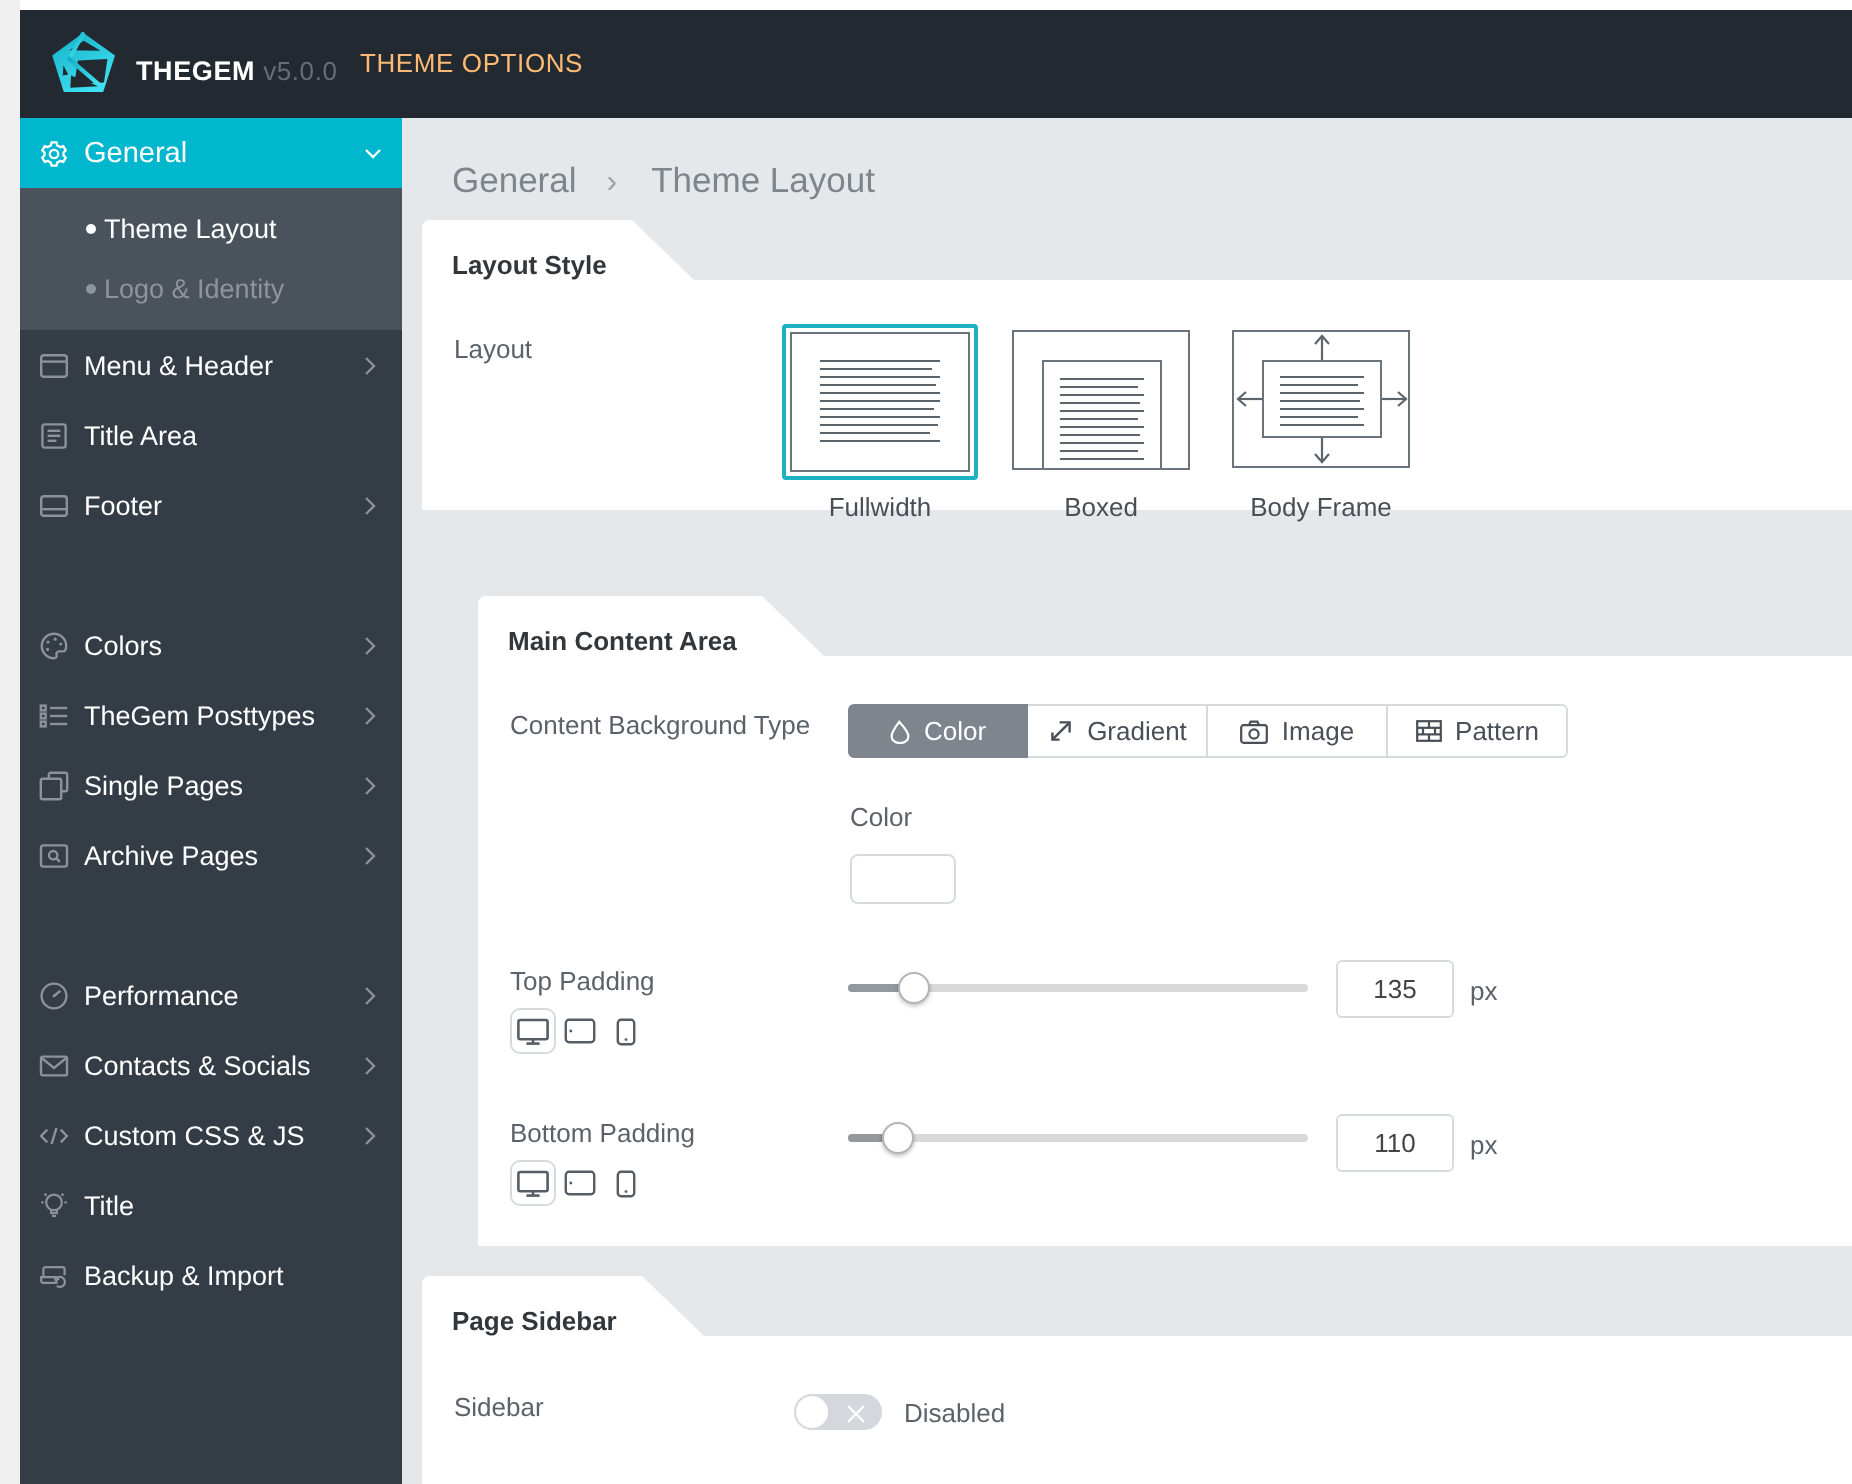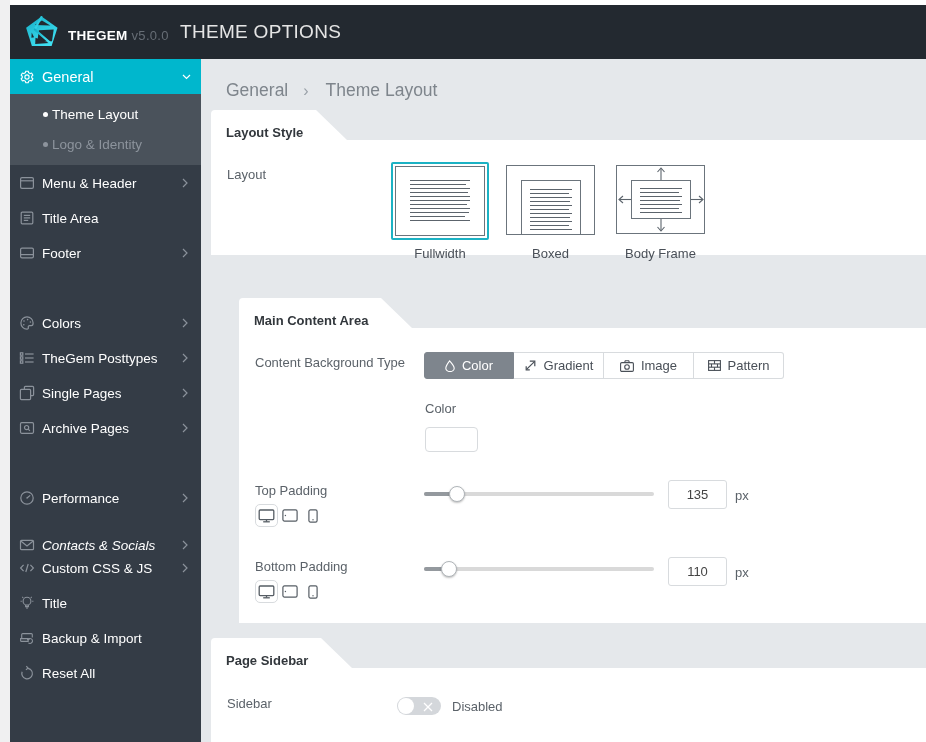--- a/index.html
+++ b/index.html
@@ -4,21 +4,21 @@
 <style>
 * { margin:0; padding:0; box-sizing:border-box; }
 html,body { width:926px; height:742px; overflow:hidden; }
 body { background:#ffffff; font-family:"Liberation Sans", sans-serif; }
 .wrap { position:absolute; left:10px; top:5px; width:916px; height:737px; }
 
 .topbar { position:absolute; left:0; top:0; width:916px; height:54px; background:#232930; }
 .logo { position:absolute; left:16px; top:11px; }
 .brand { position:absolute; left:58px; top:4px; height:54px; line-height:54px; font-size:13.5px; letter-spacing:0.3px; color:#fff; font-weight:700; }
 .brand .ver { color:#666d75; font-weight:400; margin-left:4px; letter-spacing:0.3px; font-size:13px; }
-.topopt { position:absolute; left:170px; top:0; height:54px; line-height:54px; font-size:19px; letter-spacing:0.3px; color:#e5e5e5; }
+.topopt { position:absolute; left:170px; top:0; height:54px; line-height:54px; font-size:13px; letter-spacing:0.3px; color:#fdba74; }
 
 .sidebar { position:absolute; left:0; top:54px; width:191px; height:683px; background:#343c46; }
 .nav-item { position:absolute; left:0; width:191px; height:35px; color:#fff; font-size:13.5px; font-weight:400; }
 .nav-item .ic { position:absolute; left:9px; width:16px; height:16px; top:50%; margin-top:-8px; }
 .nav-item .lbl { position:absolute; left:32px; top:50%; transform:translateY(-50%); white-space:nowrap; }
 .chev { position:absolute; left:172px; top:50%; transform:translateY(-50%); }
 .nav-item.active { background:#00b7cd; } .nav-item.active .lbl { font-size:14.5px; }
 .submenu { position:absolute; left:0; top:35px; width:191px; height:71px; background:#4a525b; padding-top:6px; }
 .sub-item { height:29.5px; line-height:29.5px; font-size:13.5px; color:#fff; position:relative; }
 .sub-item .dot { position:absolute; left:33px; top:50%; width:5px; height:5px; margin-top:-2.5px; border-radius:50%; background:#fff; }
@@ -189,21 +189,21 @@
       <svg class="ic" viewBox="0 0 16 16" fill="none" stroke="#8b929b" stroke-width="1.2">
           <circle cx="8" cy="8" r="6.2"></circle>
           <line x1="8" y1="8" x2="11.2" y2="5.4"></line>
           <circle cx="8" cy="8" r="0.7" fill="#8b929b" stroke="none"></circle>
         </svg>
       <span class="lbl">Performance</span>
       <svg class="chev" width="6" height="10" viewBox="0 0 6 10" fill="none" stroke="#8b929b" stroke-width="1.2">
           <polyline points="1,1 5,5 1,9"></polyline>
         </svg>
     </div>
-    <div class="nav-item" style="top:468px;font-style:italic;">
+    <div class="nav-item" style="top:456px;">
       <svg class="ic" viewBox="0 0 16 16" fill="none" stroke="#8b929b" stroke-width="1.2">
           <rect x="1.5" y="3.3" width="13" height="9.4" rx="1"></rect>
           <polyline points="1.8,4 8,9 14.2,4"></polyline>
         </svg>
       <span class="lbl">Contacts &amp; Socials</span>
       <svg class="chev" width="6" height="10" viewBox="0 0 6 10" fill="none" stroke="#8b929b" stroke-width="1.2">
           <polyline points="1,1 5,5 1,9"></polyline>
         </svg>
     </div>
     <div class="nav-item" style="top:491px;">
@@ -230,27 +230,20 @@
       <span class="lbl">Title</span>
     </div>
     <div class="nav-item" style="top:561px;">
       <svg class="ic" viewBox="0 0 16 16" fill="none" stroke="#8b929b" stroke-width="1.1">
           <path d="M2.7 8.6 L2.7 4.6 a1 1 0 0 1 1 -1 L12.3 3.6 a1 1 0 0 1 1 1 L13.3 7.6"></path>
           <path d="M1.6 8.6 L9.2 8.6 L9.2 11.4 L2.6 11.4 a1 1 0 0 1 -1 -1 Z"></path>
           <path d="M9.4 12.9 a2.5 2.5 0 1 0 -0.6 -3.2"></path>
           <polyline points="8.2,8.1 8.8,9.9 10.6,9.3"></polyline>
         </svg>
       <span class="lbl">Backup &amp; Import</span>
-    </div>
-    <div class="nav-item" style="top:596px;">
-      <svg class="ic" viewBox="0 0 16 16" fill="none" stroke="#8b929b" stroke-width="1.2">
-          <path d="M3.1 6.8 A5.3 5.3 0 1 0 8.9 3.3"></path>
-          <polyline points="7.3,1.1 9.1,3.2 6.9,4.7"></polyline>
-        </svg>
-      <span class="lbl">Reset All</span>
     </div>
   </div>
 
   <div class="content">
     <div class="crumbs">General<span class="sep">›</span>Theme Layout</div>
 
     <div class="panel" style="top:51px; height:173px;">
       <div class="tab">Layout Style</div>
       <div class="pbody" style="height:115px;padding-left:16px;">
         <div class="flabel" style="top:27px;">Layout</div>

